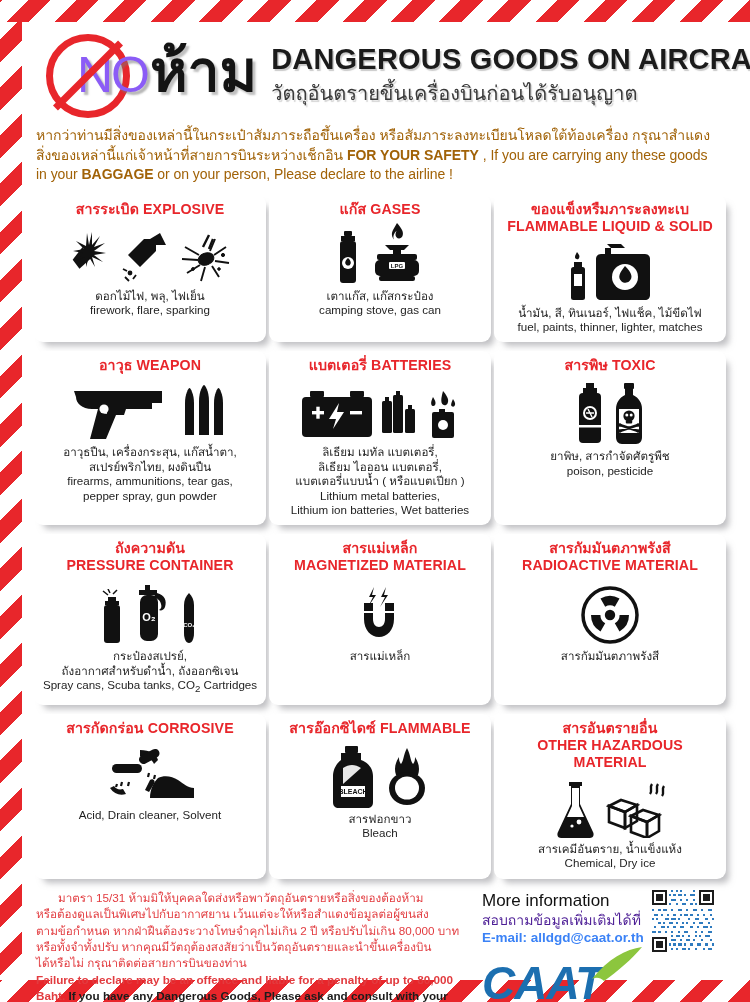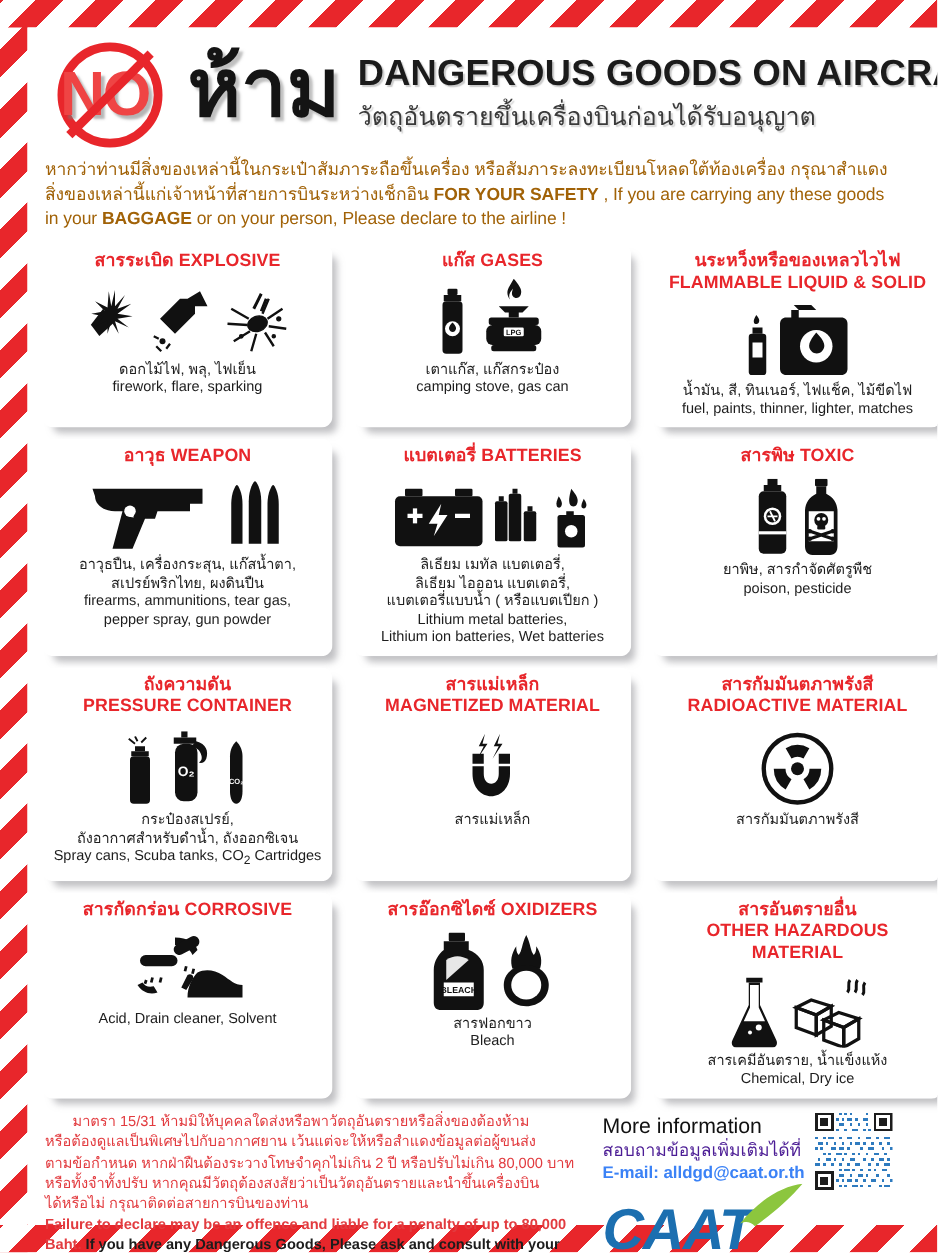--- a/index.html
+++ b/index.html
@@ -64,28 +64,29 @@
     width: 92px; height: 7px;
     background: #e8262b;
     transform: rotate(-45deg);
     transform-origin: center;
   }
   .no-word {
     position: absolute;
     top: 14px; left: 10px;
     width: 100px;
     font-size: 50px;
-    font-weight: bold;
+    font-weight: normal;
     letter-spacing: -2px;
-    color: #ef4444;
+    color: #8b5cf6;
     text-shadow: 3px 3px 2px rgba(120,120,120,.55);
     line-height: 62px;
+    text-align: right;
   }
   .ham {
-    font-size: 65px;
+    font-size: 57px;
     font-weight: bold;
     color: #141414;
     line-height: 66px;
     margin: 0 14px 0 4px;
     text-shadow: 3px 3px 2px rgba(130,130,130,.5);
     white-space: nowrap;
     padding-bottom: 6px;
   }
   .title-block { padding-top: 4px; }
   .title-en {
@@ -111,21 +112,21 @@
     color: #a16207;
     padding: 6px 4px 0 4px;
     letter-spacing: -.05px;
   }
   .intro b { font-weight: bold; }
 
   
   .grid {
     display: grid;
     grid-template-columns: 232px 222px 232px;
-    column-gap: 17px;
+    column-gap: 3px;
     padding: 10px 0 0 2px;
   }
   .card {
     position: relative;
     background: #ffffff;
     border-radius: 9px;
     padding: 5px 6px 7px 6px;
     margin-bottom: 9px;
     text-align: center;
     box-shadow: 6px 7px 6px -3px rgba(140,140,145,.55);
@@ -303,21 +304,21 @@
           </svg>
         </div>
         <div class="caption">
           <div class="th">เตาแก๊ส, แก๊สกระป๋อง</div>
           <div>camping stove, gas can</div>
         </div>
       </div>
 
       <div class="card">
         <div class="card-title">
-          <div class="th">นระหว็งหรือของเหลวไวไฟ</div>
+          <div class="th">ของแข็งหรืมภาระลงทะเบ</div>
           <div>FLAMMABLE LIQUID &amp; SOLID</div>
         </div>
         <div class="icons">
           <svg width="20" height="50" viewBox="0 0 20 50">
             <g fill="#111">
               <path d="M9 0 c2.5 3 3 4.6 1.8 6.4 c-.9 1.3-3 1.1-3.6-.3 C6.5 4.4 7.6 2.6 9 0z"></path>
               <rect x="6" y="10" width="8" height="5"></rect>
               <rect x="3" y="15" width="14" height="33" rx="2.5"></rect>
             </g>
             <rect x="6" y="22" width="8" height="12" fill="#fff"></rect>
@@ -565,21 +566,21 @@
           </svg>
         </div>
         <div class="caption">
           <div>Acid, Drain cleaner, Solvent</div>
         </div>
       </div>
 
       <div class="card">
         <div class="card-title">
           <span class="th">สารอ๊อกซิไดซ์</span>
-          <span>OXIDIZERS</span>
+          <span>FLAMMABLE</span>
         </div>
         <div class="icons tall">
           <svg width="46" height="62" viewBox="0 0 46 62">
             <g fill="#111">
               <rect x="14" y="0" width="13" height="7" rx="1"></rect>
               <path d="M10 7 h20 v7 c8 3 12 9 12 16 v26 c0 4-2 6-6 6 h-28 c-4 0-6-2-6-6 v-26 c0-7 4-13 8-16z"></path>
             </g>
             <path d="M12 22 c6-4 12-4 18 0 l-18 16z" fill="#fff" opacity=".9"></path>
             <rect x="10" y="40" width="24" height="11" fill="#fff"></rect>
             <text x="22" y="48" font-size="7" font-weight="bold" fill="#111" text-anchor="middle" font-family="Liberation Sans, sans-serif">BLEACH</text>

